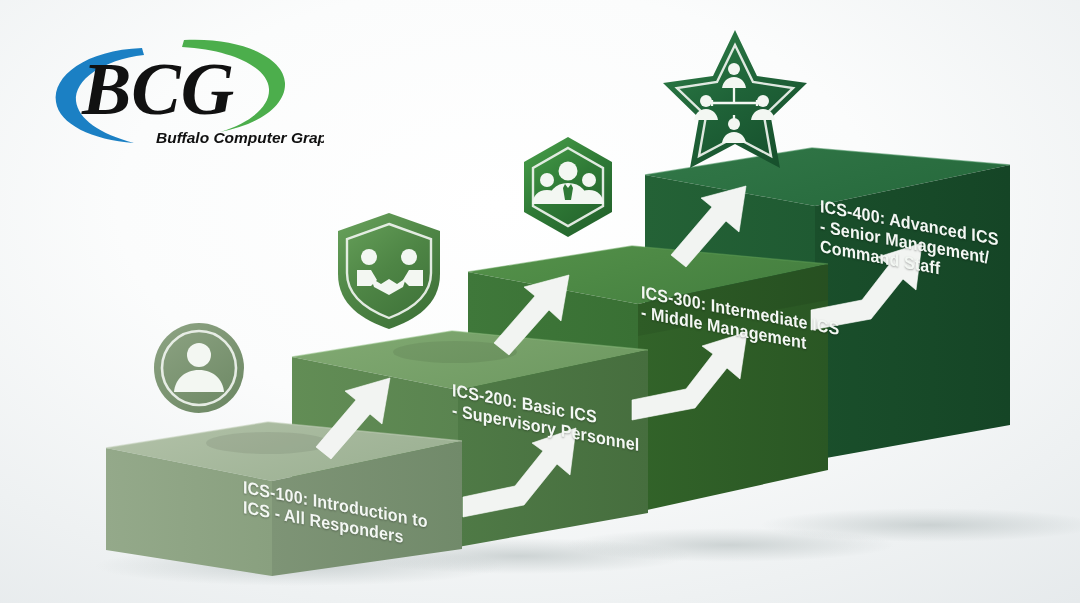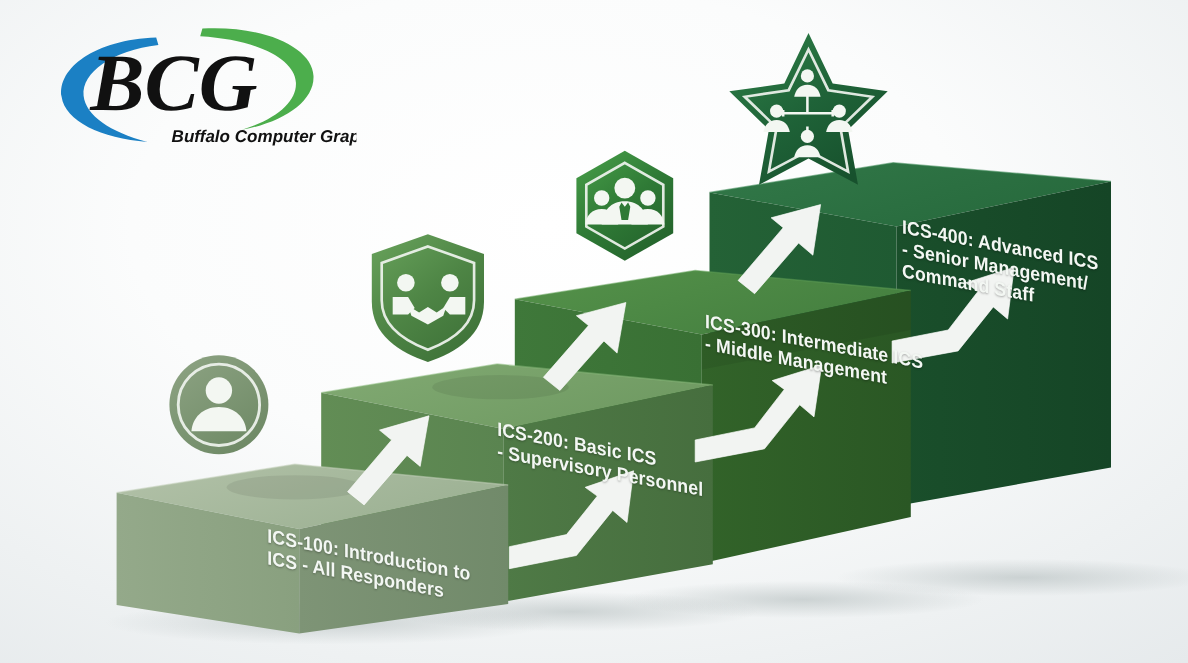--- a/index.html
+++ b/index.html
@@ -17,21 +17,21 @@
     height: 603px;
     overflow: hidden;
     background:
       radial-gradient(ellipse 900px 520px at 46% 34%, #ffffff 0%, #fbfcfc 42%, #eef1f2 78%, #e6eaec 100%);
   }
 
   
   #logo {
     position: absolute;
     left: 34px;
-    top: 12px;
+    top: 26px;
     width: 290px;
     height: 130px;
   }
   #logo svg { display:block; width: 100%; height: 100%; }
 
   
   #scene {
     position: absolute;
     left: 0; top: 0;
     width: 1080px; height: 603px;

